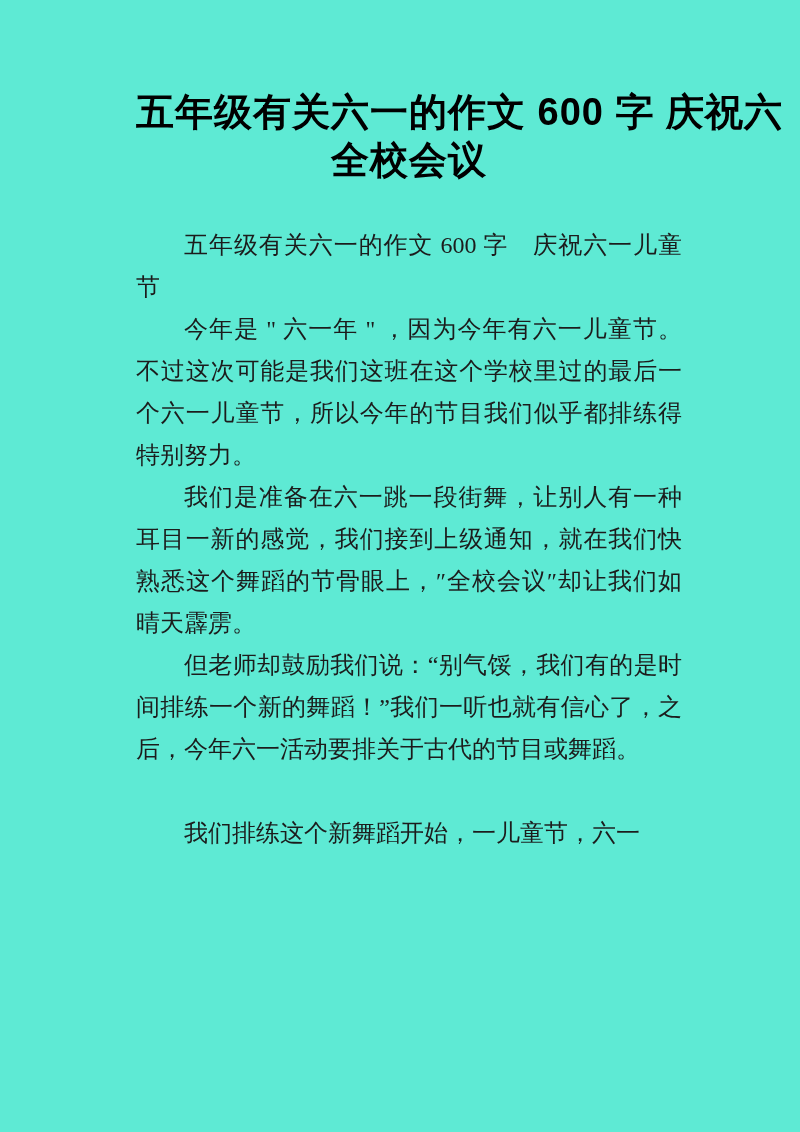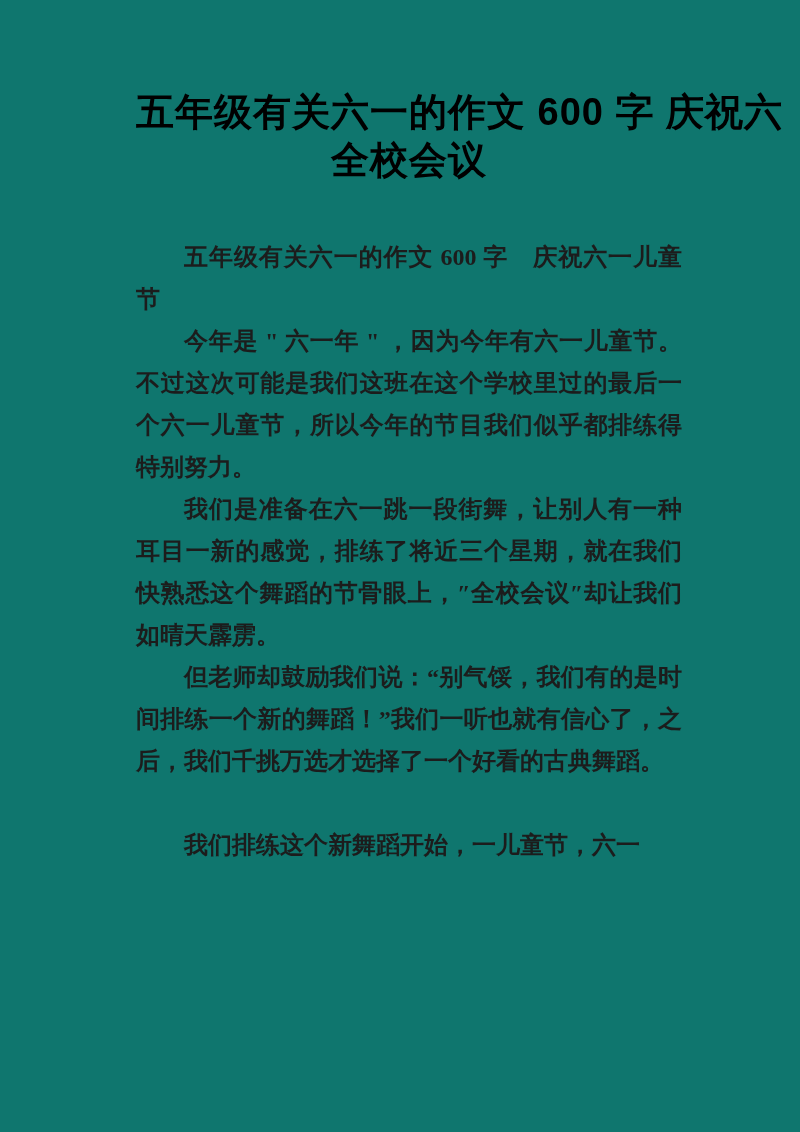--- a/index.html
+++ b/index.html
@@ -5,47 +5,46 @@
   html, body {
     margin: 0;
     padding: 0;
     background: #ffffff;
   }
   .page {
     position: relative;
     width: 800px;
     height: 1132px;
     margin: 0 auto;
-    background: #0f766e;
+    background: #5eead4;
     box-sizing: border-box;
     padding: 88px 118px 0 136px;
     overflow: hidden;
   }
   .title {
     margin: 0;
     text-align: center;
     font-family: "Liberation Sans", "DejaVu Sans", sans-serif;
     font-weight: bold;
     font-size: 38px;
     line-height: 48px;
     color: #000000;
     letter-spacing: 1px;
   }
   .title-line {
     display: block;
     white-space: nowrap;
   }
   .doc-body {
-    margin-top: 52px;
+    margin-top: 40px;
     font-family: "Liberation Serif", "DejaVu Serif", serif;
     font-size: 24px;
     line-height: 42px;
     color: #1c1c1c;
     text-align: justify;
-    font-weight: bold;
   }
   .para {
     margin: 0;
     text-indent: 2em;
   }
   
   .para:last-child {
     margin-top: 42px;
   }
 </style>
@@ -54,17 +53,17 @@
 
 <div class="page">
   <h1 class="title">
     <span class="title-line">五年级有关六一的作文 600 字 庆祝六</span>
     <span class="title-line">全校会议</span>
   </h1>
   <div class="doc-body">
 
   <p class="para">五年级有关六一的作文 600 字　庆祝六一儿童节</p>
       <p class="para">今年是 " 六一年 " ，因为今年有六一儿童节。不过这次可能是我们这班在这个学校里过的最后一个六一儿童节，所以今年的节目我们似乎都排练得特别努力。</p>
-      <p class="para">我们是准备在六一跳一段街舞，让别人有一种耳目一新的感觉，排练了将近三个星期，就在我们快熟悉这个舞蹈的节骨眼上，″全校会议″却让我们如晴天霹雳。</p>
-      <p class="para">但老师却鼓励我们说：“别气馁，我们有的是时间排练一个新的舞蹈！”我们一听也就有信心了，之后，我们千挑万选才选择了一个好看的古典舞蹈。</p>
+      <p class="para">我们是准备在六一跳一段街舞，让别人有一种耳目一新的感觉，我们接到上级通知，就在我们快熟悉这个舞蹈的节骨眼上，″全校会议″却让我们如晴天霹雳。</p>
+      <p class="para">但老师却鼓励我们说：“别气馁，我们有的是时间排练一个新的舞蹈！”我们一听也就有信心了，之后，今年六一活动要排关于古代的节目或舞蹈。</p>
       <p class="para">我们排练这个新舞蹈开始，一儿童节，六一</p>
     </div>
 </div>
 
 </body></html>

